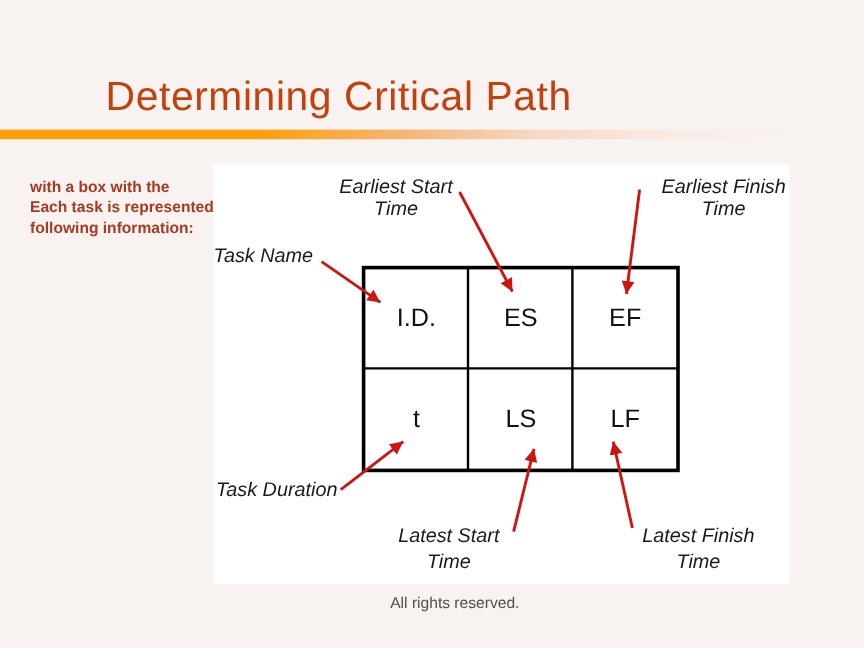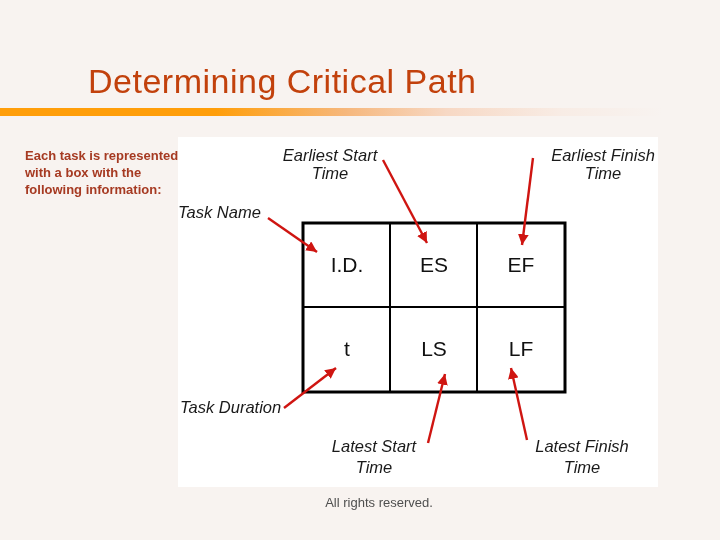--- a/index.html
+++ b/index.html
@@ -84,22 +84,22 @@
 </head>
 <body>
 
 <div class="slide">
 
   <h1 class="title">Determining Critical Path</h1>
 
   <div class="accent-bar"></div>
 
   <div class="intro">
+    <div>with a box with the</div>
     <div>Each task is represented</div>
-    <div>with a box with the</div>
     <div>following information:</div>
   </div>
 
   <div class="panel">
     <svg width="480" height="350" viewBox="0 0 480 350">
       <defs>
         <marker id="arrowhead" viewBox="0 0 10 10" refX="10" refY="5" markerWidth="4.5" markerHeight="4.5" orient="auto">
           <path d="M0,0 L10,5 L0,10 z" fill="#cf1511"></path>
         </marker>
       </defs>

